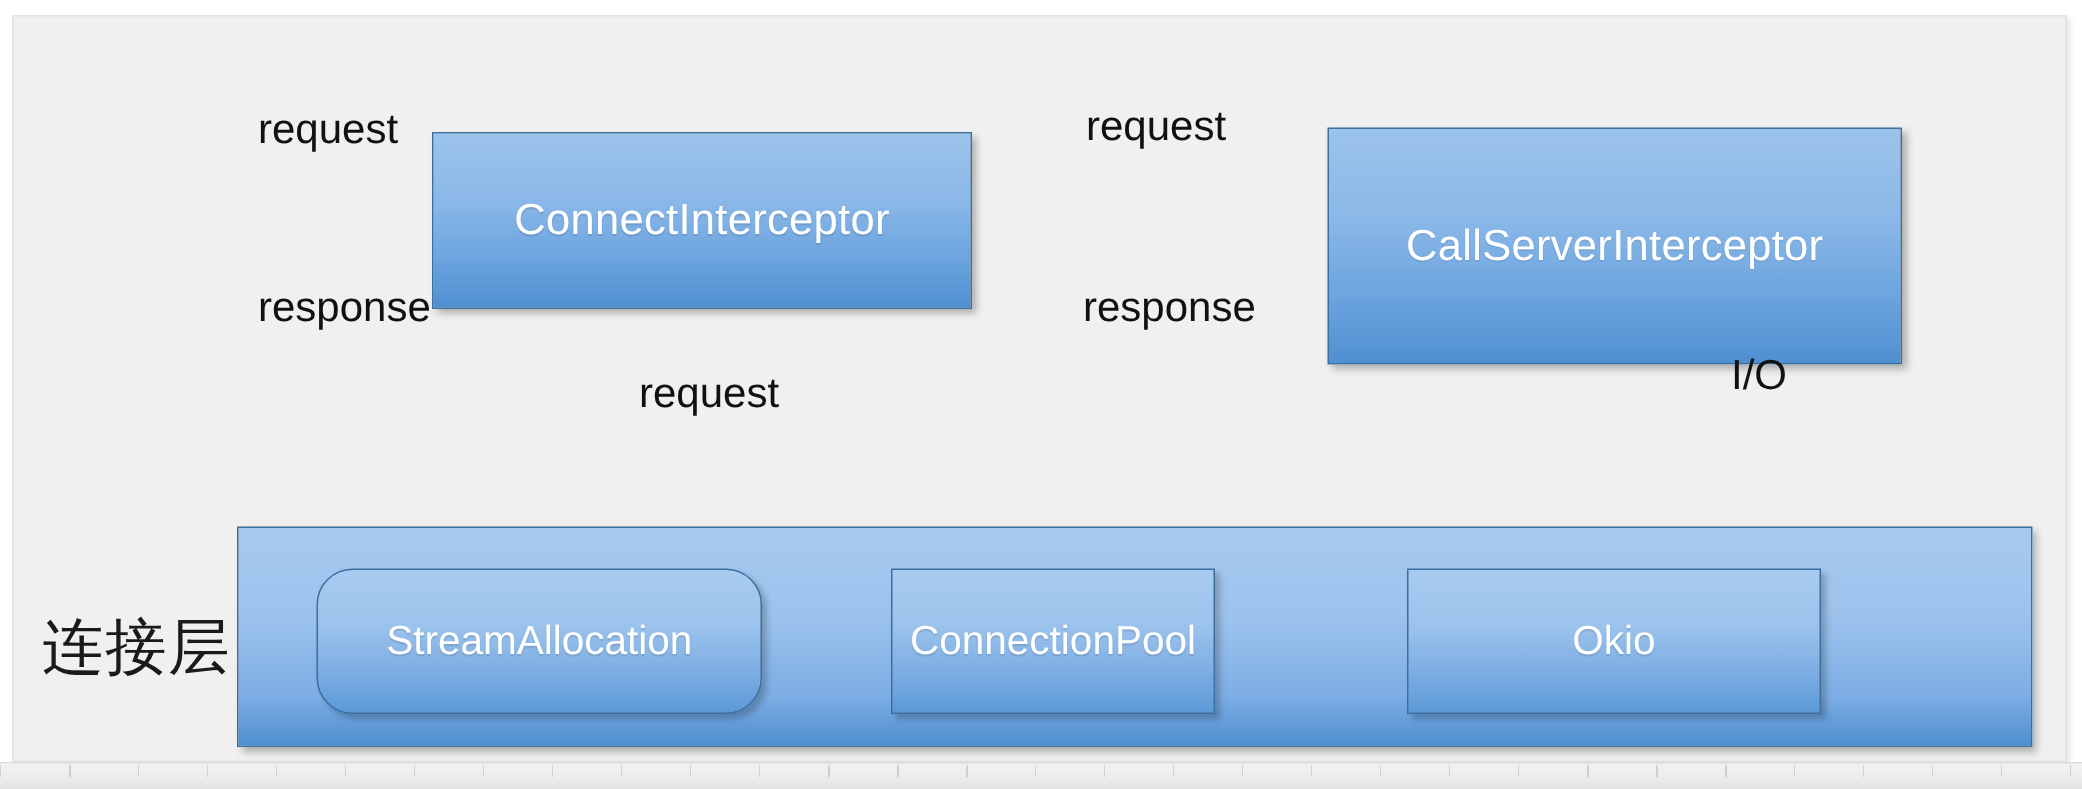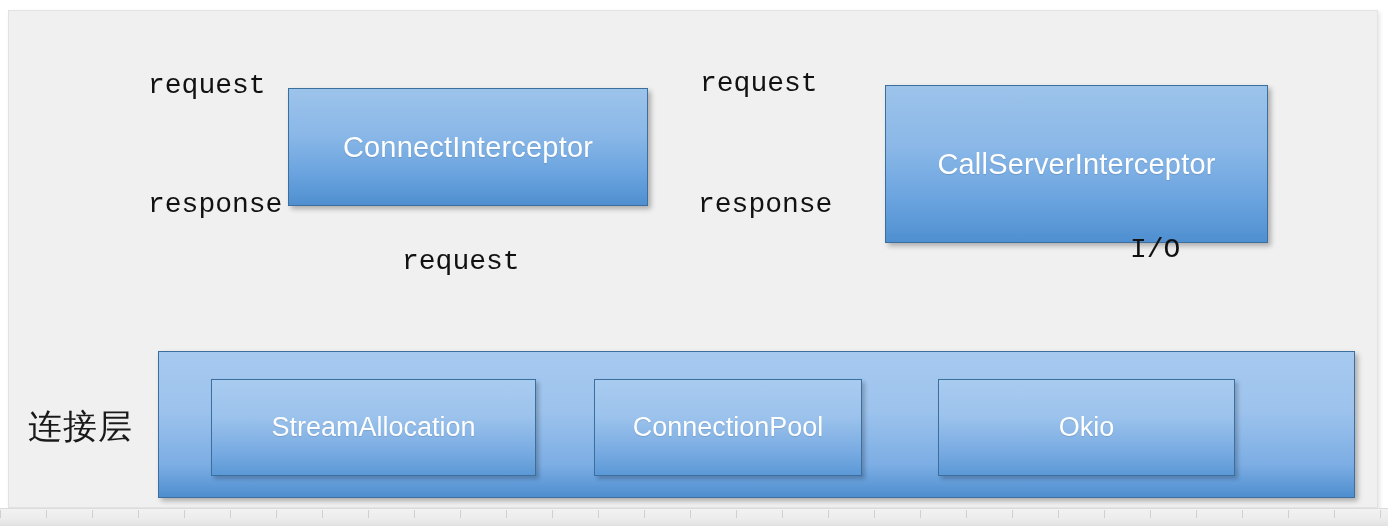--- a/index.html
+++ b/index.html
@@ -87,42 +87,43 @@
     background: linear-gradient(180deg, #a9cbf0 0%, #9cc3ec 38%, #79abe2 75%, #5b99d6 100%);
     border: 1px solid #3c6f9e;
     box-shadow: 3px 3px 4px rgba(0,0,0,0.22);
     color: #ffffff;
     display: flex;
     align-items: center;
     justify-content: center;
     font-size: 27px;
     text-shadow: 0 1px 1px rgba(0,0,0,0.12);
   }
-  #sub-stream-allocation { left: 211px; top: 379px; width: 325px; height: 97px; }
-  #sub-connection-pool   { left: 594px; top: 379px; width: 268px; height: 97px; }
-  #sub-okio              { left: 938px; top: 379px; width: 297px; height: 97px; }
+  #sub-stream-allocation { left: 211px; top: 379px; width: 297px; height: 97px; border-radius: 24px; }
+  #sub-connection-pool   { left: 594px; top: 379px; width: 216px; height: 97px; }
+  #sub-okio              { left: 938px; top: 379px; width: 276px; height: 97px; }
 
   
   .edge-label {
     position: absolute;
     color: #111111;
     font-size: 28px;
     white-space: nowrap;
-    font-family: Liberation Mono, monospace;
+    font-family: Liberation Sans, sans-serif;
+    margin-left: 24px;
   }
   #label-request-left   { left: 148px; top: 70px; }
   #label-response-left  { left: 148px; top: 189px; }
   #label-request-mid    { left: 700px; top: 68px; }
   #label-response-mid   { left: 698px; top: 189px; }
   #label-connect        { left: 402px; top: 246px; }
   #label-io             { left: 1130px; top: 234px; }
   #label-layer-cn {
     position: absolute;
     left: 28px; top: 404px;
-    font-size: 34px;
+    font-size: 41px;
     color: #1a1a1a;
     font-family: "DejaVu Sans", sans-serif;
     letter-spacing: 1px;
   }
 
   
   #arrow-layer {
     position: absolute;
     left: 0; top: 0;
     width: 1388px;

